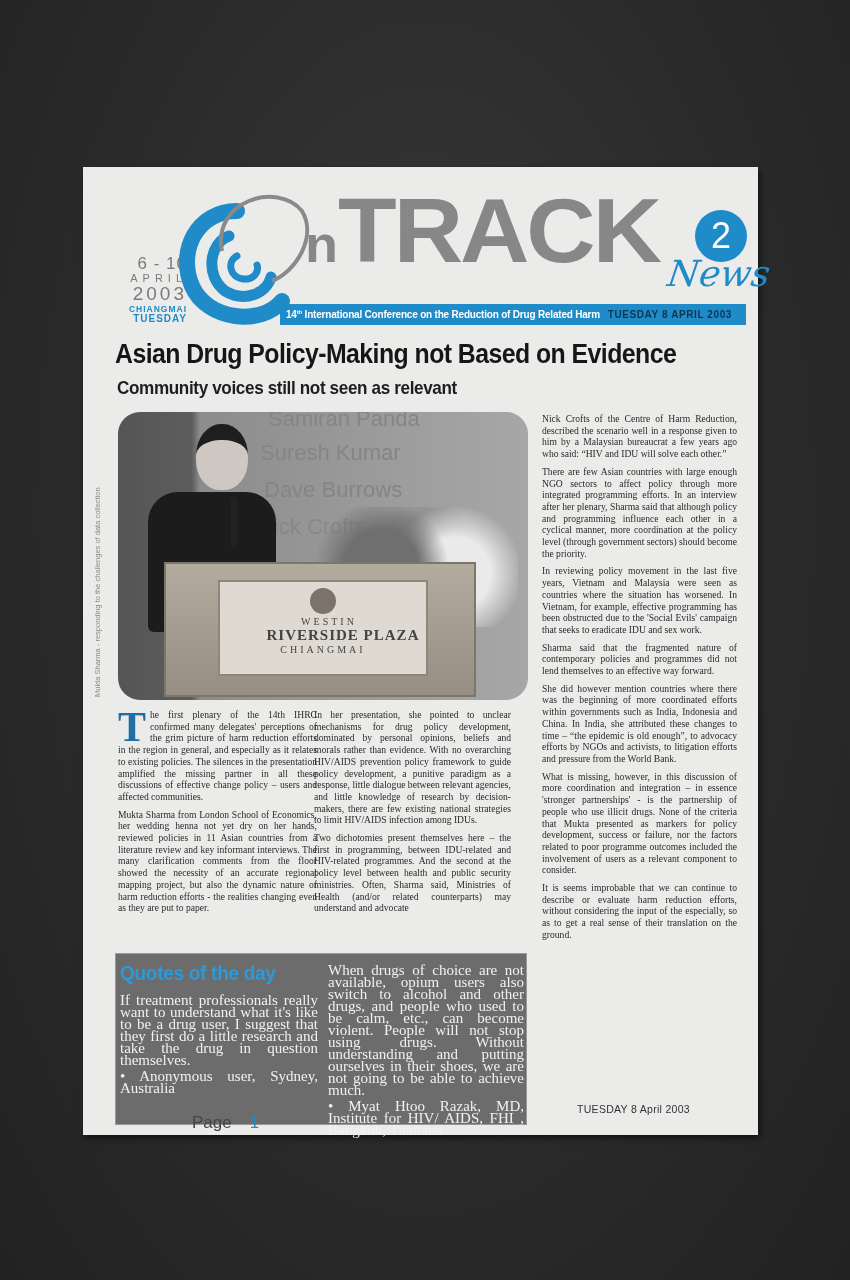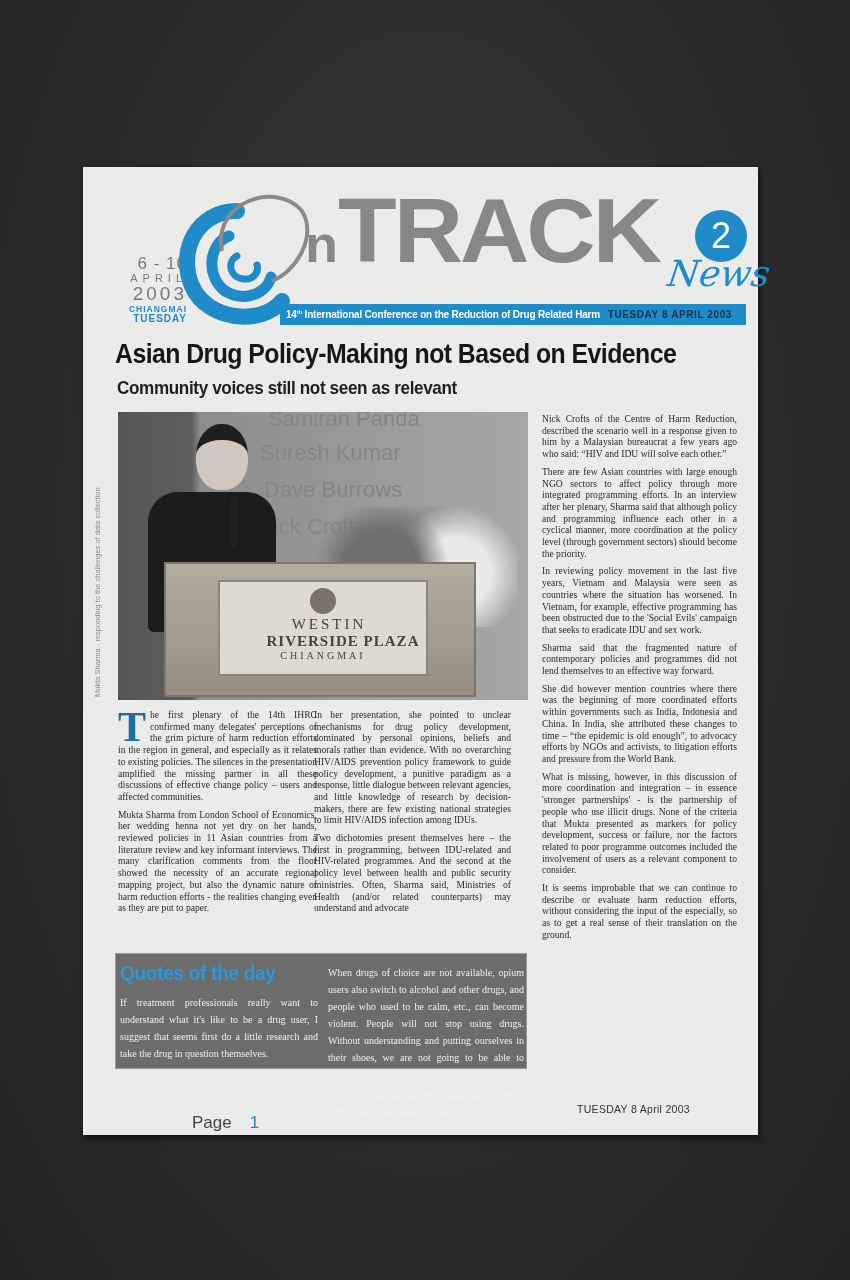--- a/index.html
+++ b/index.html
@@ -69,53 +69,54 @@
   .caption-vert {
     position: absolute; left: 10px; top: 530px;
     transform: rotate(-90deg); transform-origin: left top;
     font-family: "Liberation Sans", sans-serif; font-size: 7.5px; color: #8a8a8a;
     white-space: nowrap; width: 300px;
   }
   .photo {
     position: absolute; left: 35px; top: 245px; width: 410px; height: 288px;
     background: linear-gradient(90deg, #555 0%, #5d5d5d 18%, #8c8c8c 20%, #9a9a9a 60%, #a7a7a7 100%);
     overflow: hidden;
+    border-radius: 22px;
   }
   .photo .screen-name { position: absolute; font-family: "Liberation Sans", sans-serif; color: #858585; font-size: 22px; }
   .photo .person-head { position: absolute; left: 78px; top: 12px; width: 52px; height: 66px; border-radius: 48% 48% 45% 45%; background: #cfc7c2; border-top: 16px solid #1e1e1e; }
   .photo .person-body { position: absolute; left: 30px; top: 80px; width: 128px; height: 140px; background: #1c1c1c; border-radius: 30px 30px 6px 6px; }
   .photo .podium { position: absolute; left: 46px; top: 150px; width: 312px; height: 135px; background: linear-gradient(#b3ab9e, #968e82); border: 2px solid #7d766b; }
   .photo .podium-sign { position: absolute; left: 100px; top: 168px; width: 210px; height: 96px; background: #dedad2; border: 2px solid #8d867b; text-align: center; font-family: "Liberation Serif", serif; color: #444; }
   .photo .podium-sign .logo-mark { width: 26px; height: 26px; margin: 6px auto 2px; border-radius: 50%; background: #7b736a; }
-  .photo .podium-sign .l1 { font-size: 15px; letter-spacing: 3px; margin-left: 12px; }
+  .photo .podium-sign .l1 { font-size: 10px; letter-spacing: 3px; margin-left: 12px; }
   .photo .podium-sign .l2 { font-size: 15px; letter-spacing: 1px; font-weight: bold; margin-left: 40px; }
   .photo .podium-sign .l3 { font-size: 10px; letter-spacing: 3px; }
   .photo .flowers { position: absolute; left: 190px; top: 95px; width: 210px; height: 120px; background: radial-gradient(circle at 35% 50%, #6f6f6f 0 25%, transparent 45%), radial-gradient(circle at 70% 55%, #eaeaea 0 22%, transparent 42%), radial-gradient(circle at 55% 35%, #8a8a8a 0 18%, transparent 38%); }
   .photo .mic { position: absolute; left: 113px; top: 85px; width: 6px; height: 50px; background: #222; }
 
   .col {
     position: absolute; font-size: 9.6px; line-height: 11.7px; color: #2a2a2a;
     text-align: justify; hyphens: auto;
   }
   .col p { margin-bottom: 6px; }
   .col1 { left: 35px; top: 542px; width: 199px; }
   .col2 { left: 231px; top: 542px; width: 197px; }
   .col3 { left: 459px; top: 246px; width: 195px; }
   .dropcap { float: left; font-size: 42px; line-height: 32px; color: #1f6fa6; font-weight: bold; margin: 2px 4px 0 0; font-family: "Liberation Serif", serif; }
 
   .quotes-box {
-    position: absolute; left: 32px; top: 786px; width: 412px; height: 116px;
+    position: absolute; left: 32px; top: 786px; width: 412px; height: 172px;
     background: #6c6c6c; border: 1px solid #999;
   }
   .quotes-title {
     position: absolute; left: 4px; top: 8px;
     font-family: "Liberation Sans", sans-serif; font-weight: bold; color: #2a9ad8;
     font-size: 20px; letter-spacing: -0.3px; transform: scaleX(0.95); transform-origin: left;
   }
-  .q-col { position: absolute; color: #f1f1f1; font-size: 10px; line-height: 17px; text-align: justify; }
+  .q-col { position: absolute; color: #f1f1f1; font-size: 15px; line-height: 12px; text-align: justify; }
   .q-left { left: 4px; top: 40px; width: 198px; }
   .q-right { left: 212px; top: 10px; width: 196px; }
   .q-col .attr { margin-top: 4px; }
 
   .footer-page { position: absolute; left: 61px; top: 946px; font-family: "Liberation Sans", sans-serif; font-size: 17px; color: #444; margin-left: 48px; }
   .footer-page .num { color: #1f8bc8; margin-left: 18px; }
   .footer-date { position: absolute; left: 494px; top: 936px; font-family: "Liberation Sans", sans-serif; font-size: 10.5px; color: #333; letter-spacing: 0.3px; }
 </style>
 </head>
 <body>
@@ -186,21 +187,21 @@
     <p>In reviewing policy movement in the last five years, Vietnam and Malaysia were seen as countries where the situation has worsened. In Vietnam, for example, effective programming has been obstructed due to the 'Social Evils' campaign that seeks to eradicate IDU and sex work.</p>
     <p>Sharma said that the fragmented nature of contemporary policies and programmes did not lend themselves to an effective way forward.</p>
     <p>She did however mention countries where there was the beginning of more coordinated efforts within governments such as India, Indonesia and China. In India, she attributed these changes to time – “the epidemic is old enough”, to advocacy efforts by NGOs and activists, to litigation efforts and pressure from the World Bank.</p>
     <p>What is missing, however, in this discussion of more coordination and integration – in essence 'stronger partnerships' - is the partnership of people who use illicit drugs. None of the criteria that Mukta presented as markers for policy development, success or failure, nor the factors related to poor programme outcomes included the involvement of users as a relevant component to consider.</p>
     <p>It is seems improbable that we can continue to describe or evaluate harm reduction efforts, without considering the input of the especially, so as to get a real sense of their translation on the ground.</p>
   </div>
 
   <div class="quotes-box">
     <div class="quotes-title">Quotes of the day</div>
     <div class="q-col q-left">
-      <div>If treatment professionals really want to understand what it's like to be a drug user, I suggest that seems first do a little research and take the drug in question themselves.</div>
+      <div>If treatment professionals really want to understand what it's like to be a drug user, I suggest that they first do a little research and take the drug in question themselves.</div>
       <div class="attr">•  Anonymous user, Sydney, Australia</div>
     </div>
     <div class="q-col q-right">
       <div>When drugs of choice are not available, opium users also switch to alcohol and other drugs, and people who used to be calm, etc., can become violent. People will not stop using drugs. Without understanding and putting ourselves in their shoes, we are not going to be able to achieve much.</div>
       <div class="attr">•  Myat Htoo Razak, MD, Institute for HIV/ AIDS, FHI , Bangkok, Thailand</div>
     </div>
   </div>
 
   <div class="footer-page">
     <span>Page</span><span class="num">1</span>

